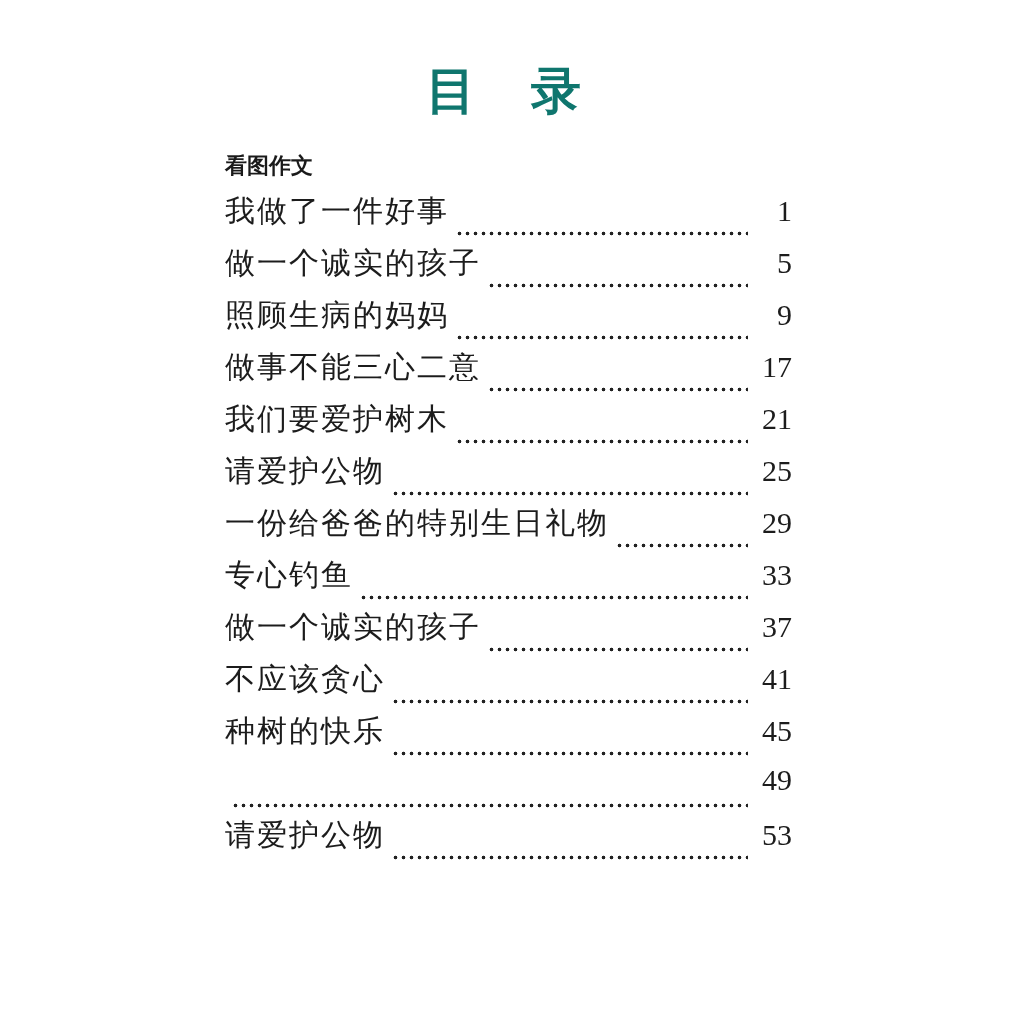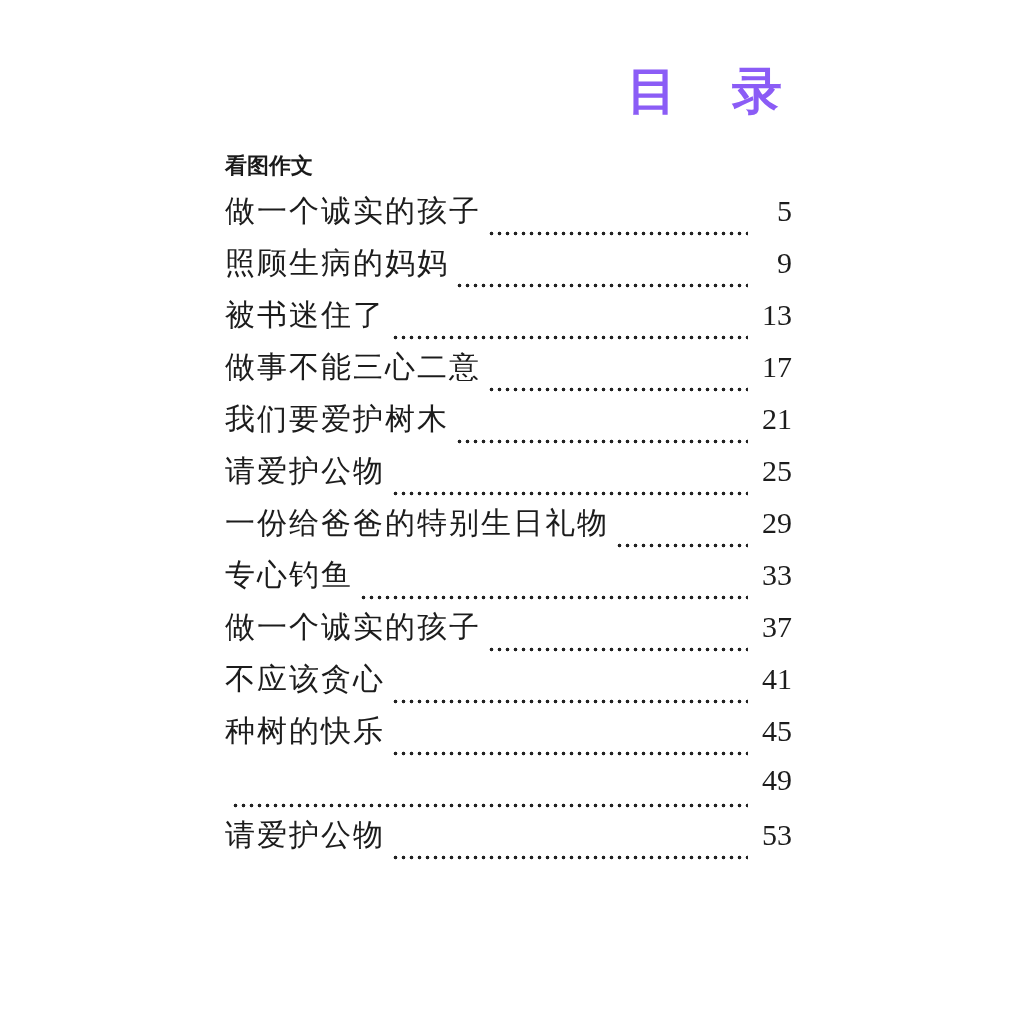--- a/index.html
+++ b/index.html
@@ -13,26 +13,26 @@
     height: 1024px;
     background: #ffffff;
     color: #1c1c1c;
     box-sizing: border-box;
     padding: 58px 232px 0 225px;
     overflow: hidden;
     font-family: "Liberation Serif", serif;
   }
   .doc-title {
     margin: 0 0 26px 0;
-    text-align: right;
+    text-align: center;
     font-family: "Liberation Serif", serif;
     font-weight: 700;
     font-size: 50px;
     letter-spacing: 10px;
-    color: #8b5cf6;
+    color: #0f766e;
     white-space: pre;
   }
   .section-heading {
     margin: 0 0 10px 0;
     font-family: "Liberation Sans", sans-serif;
     font-weight: 700;
     font-size: 22px;
     color: #1a1a1a;
   }
   .toc-list {
@@ -70,33 +70,33 @@
 </head>
 <body>
 
 <div class="page">
   <h1 class="doc-title">目  录</h1>
 
   <div class="section-heading">看图作文</div>
 
   <div class="toc-list" id="toc-list">
       <div class="toc-entry">
+        <span class="entry-title">我做了一件好事</span>
+        <span class="leader"></span>
+        <span class="entry-page">1</span>
+      </div>
+      <div class="toc-entry">
         <span class="entry-title">做一个诚实的孩子</span>
         <span class="leader"></span>
         <span class="entry-page">5</span>
       </div>
       <div class="toc-entry">
         <span class="entry-title">照顾生病的妈妈</span>
         <span class="leader"></span>
         <span class="entry-page">9</span>
-      </div>
-      <div class="toc-entry">
-        <span class="entry-title">被书迷住了</span>
-        <span class="leader"></span>
-        <span class="entry-page">13</span>
       </div>
       <div class="toc-entry">
         <span class="entry-title">做事不能三心二意</span>
         <span class="leader"></span>
         <span class="entry-page">17</span>
       </div>
       <div class="toc-entry">
         <span class="entry-title">我们要爱护树木</span>
         <span class="leader"></span>
         <span class="entry-page">21</span>

